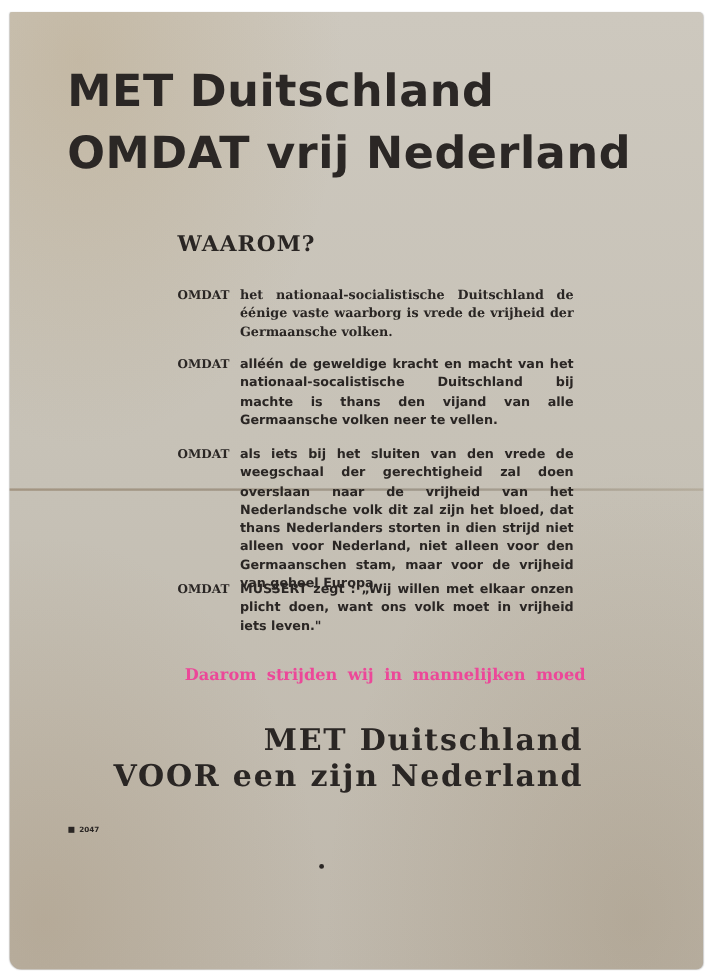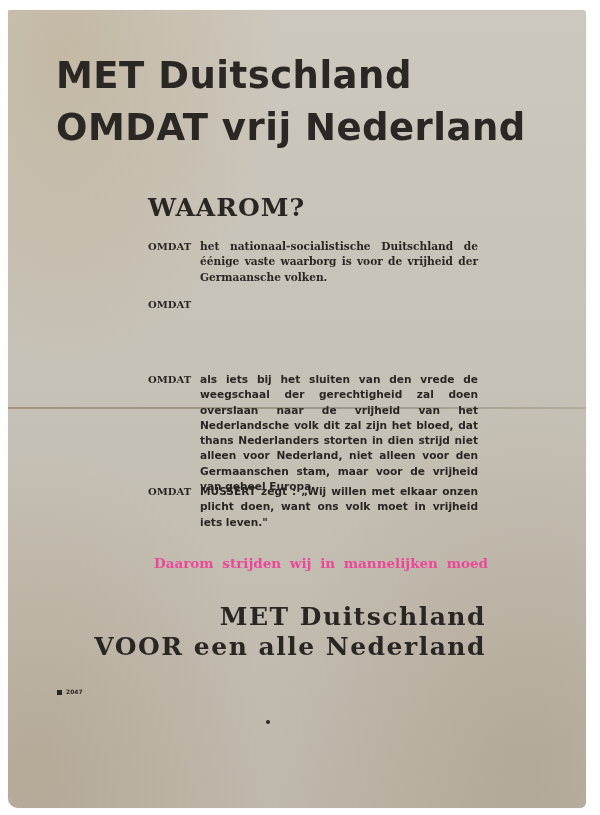--- a/index.html
+++ b/index.html
@@ -28,21 +28,21 @@
     position:absolute; left:56px; top:50px;
     font-family:"DejaVu Sans", sans-serif; font-weight:bold;
     font-size:37px; line-height:52px; letter-spacing:0.5px;
     color:#2b2725;
   }
   .title div { white-space:nowrap; }
 
   .waarom {
     position:absolute; left:148px; top:193px;
     font-family:"DejaVu Serif", serif; font-weight:900;
-    font-size:25px; letter-spacing:1px; color:#2a2624;
+    font-size:18px; letter-spacing:1px; color:#2a2624;
   }
 
   .reason {
     position:absolute; left:148px; width:330px;
     font-size:10.6px; line-height:15.3px; color:#2a2624;
   }
   .reason .label {
     position:absolute; left:0; top:0;
     font-family:"DejaVu Serif", serif; font-weight:bold; font-size:10px;
   }
@@ -83,41 +83,42 @@
 
 <div class="title">
   <div>MET Duitschland</div>
   <div>OMDAT vrij Nederland</div>
 </div>
 
 <div class="waarom">WAAROM?</div>
 
 <div class="reason r1" style="top:239px;">
   <span class="label">OMDAT</span>
-  <div class="text">het nationaal-socialistische Duitschland de éénige vaste waarborg is voor de vrijheid der Germaansche volken.</div>
+  <div class="text">het nationaal-socialistische Duitschland de éénige vaste waarborg is vrede de vrijheid der Germaansche volken.</div>
 </div>
 
 <div class="reason" style="top:297px;">
   <span class="label">OMDAT</span>
+  <div class="text">alléén de geweldige kracht en macht van het nationaal-socalistische Duitschland bij machte is thans den vijand van alle Germaansche volken neer te vellen.</div>
 </div>
 
 <div class="reason" style="top:372px;">
   <span class="label">OMDAT</span>
   <div class="text">als iets bij het sluiten van den vrede de weegschaal der gerechtigheid zal doen overslaan naar de vrijheid van het Nederlandsche volk dit zal zijn het bloed, dat thans Nederlanders storten in dien strijd niet alleen voor Nederland, niet alleen voor den Germaanschen stam, maar voor de vrijheid van geheel Europa.</div>
 </div>
 
 <div class="reason" style="top:484px;">
   <span class="label">OMDAT</span>
   <div class="text">MUSSERT zegt : „Wij willen met elkaar onzen plicht doen, want ons volk moet in vrijheid iets leven."</div>
 </div>
 
 <div class="daarom">Daarom strijden wij in mannelijken moed</div>
 
 <div class="footer-title">
   <div>MET Duitschland</div>
-  <div>VOOR een alle Nederland</div>
+  <div>VOOR een zijn Nederland</div>
 </div>
 
 <div class="code">
   <span class="box"></span><span>2047</span>
 </div>
 
 <div class="dot" style="left:266px; top:720px;"></div>
 
 </body></html>

